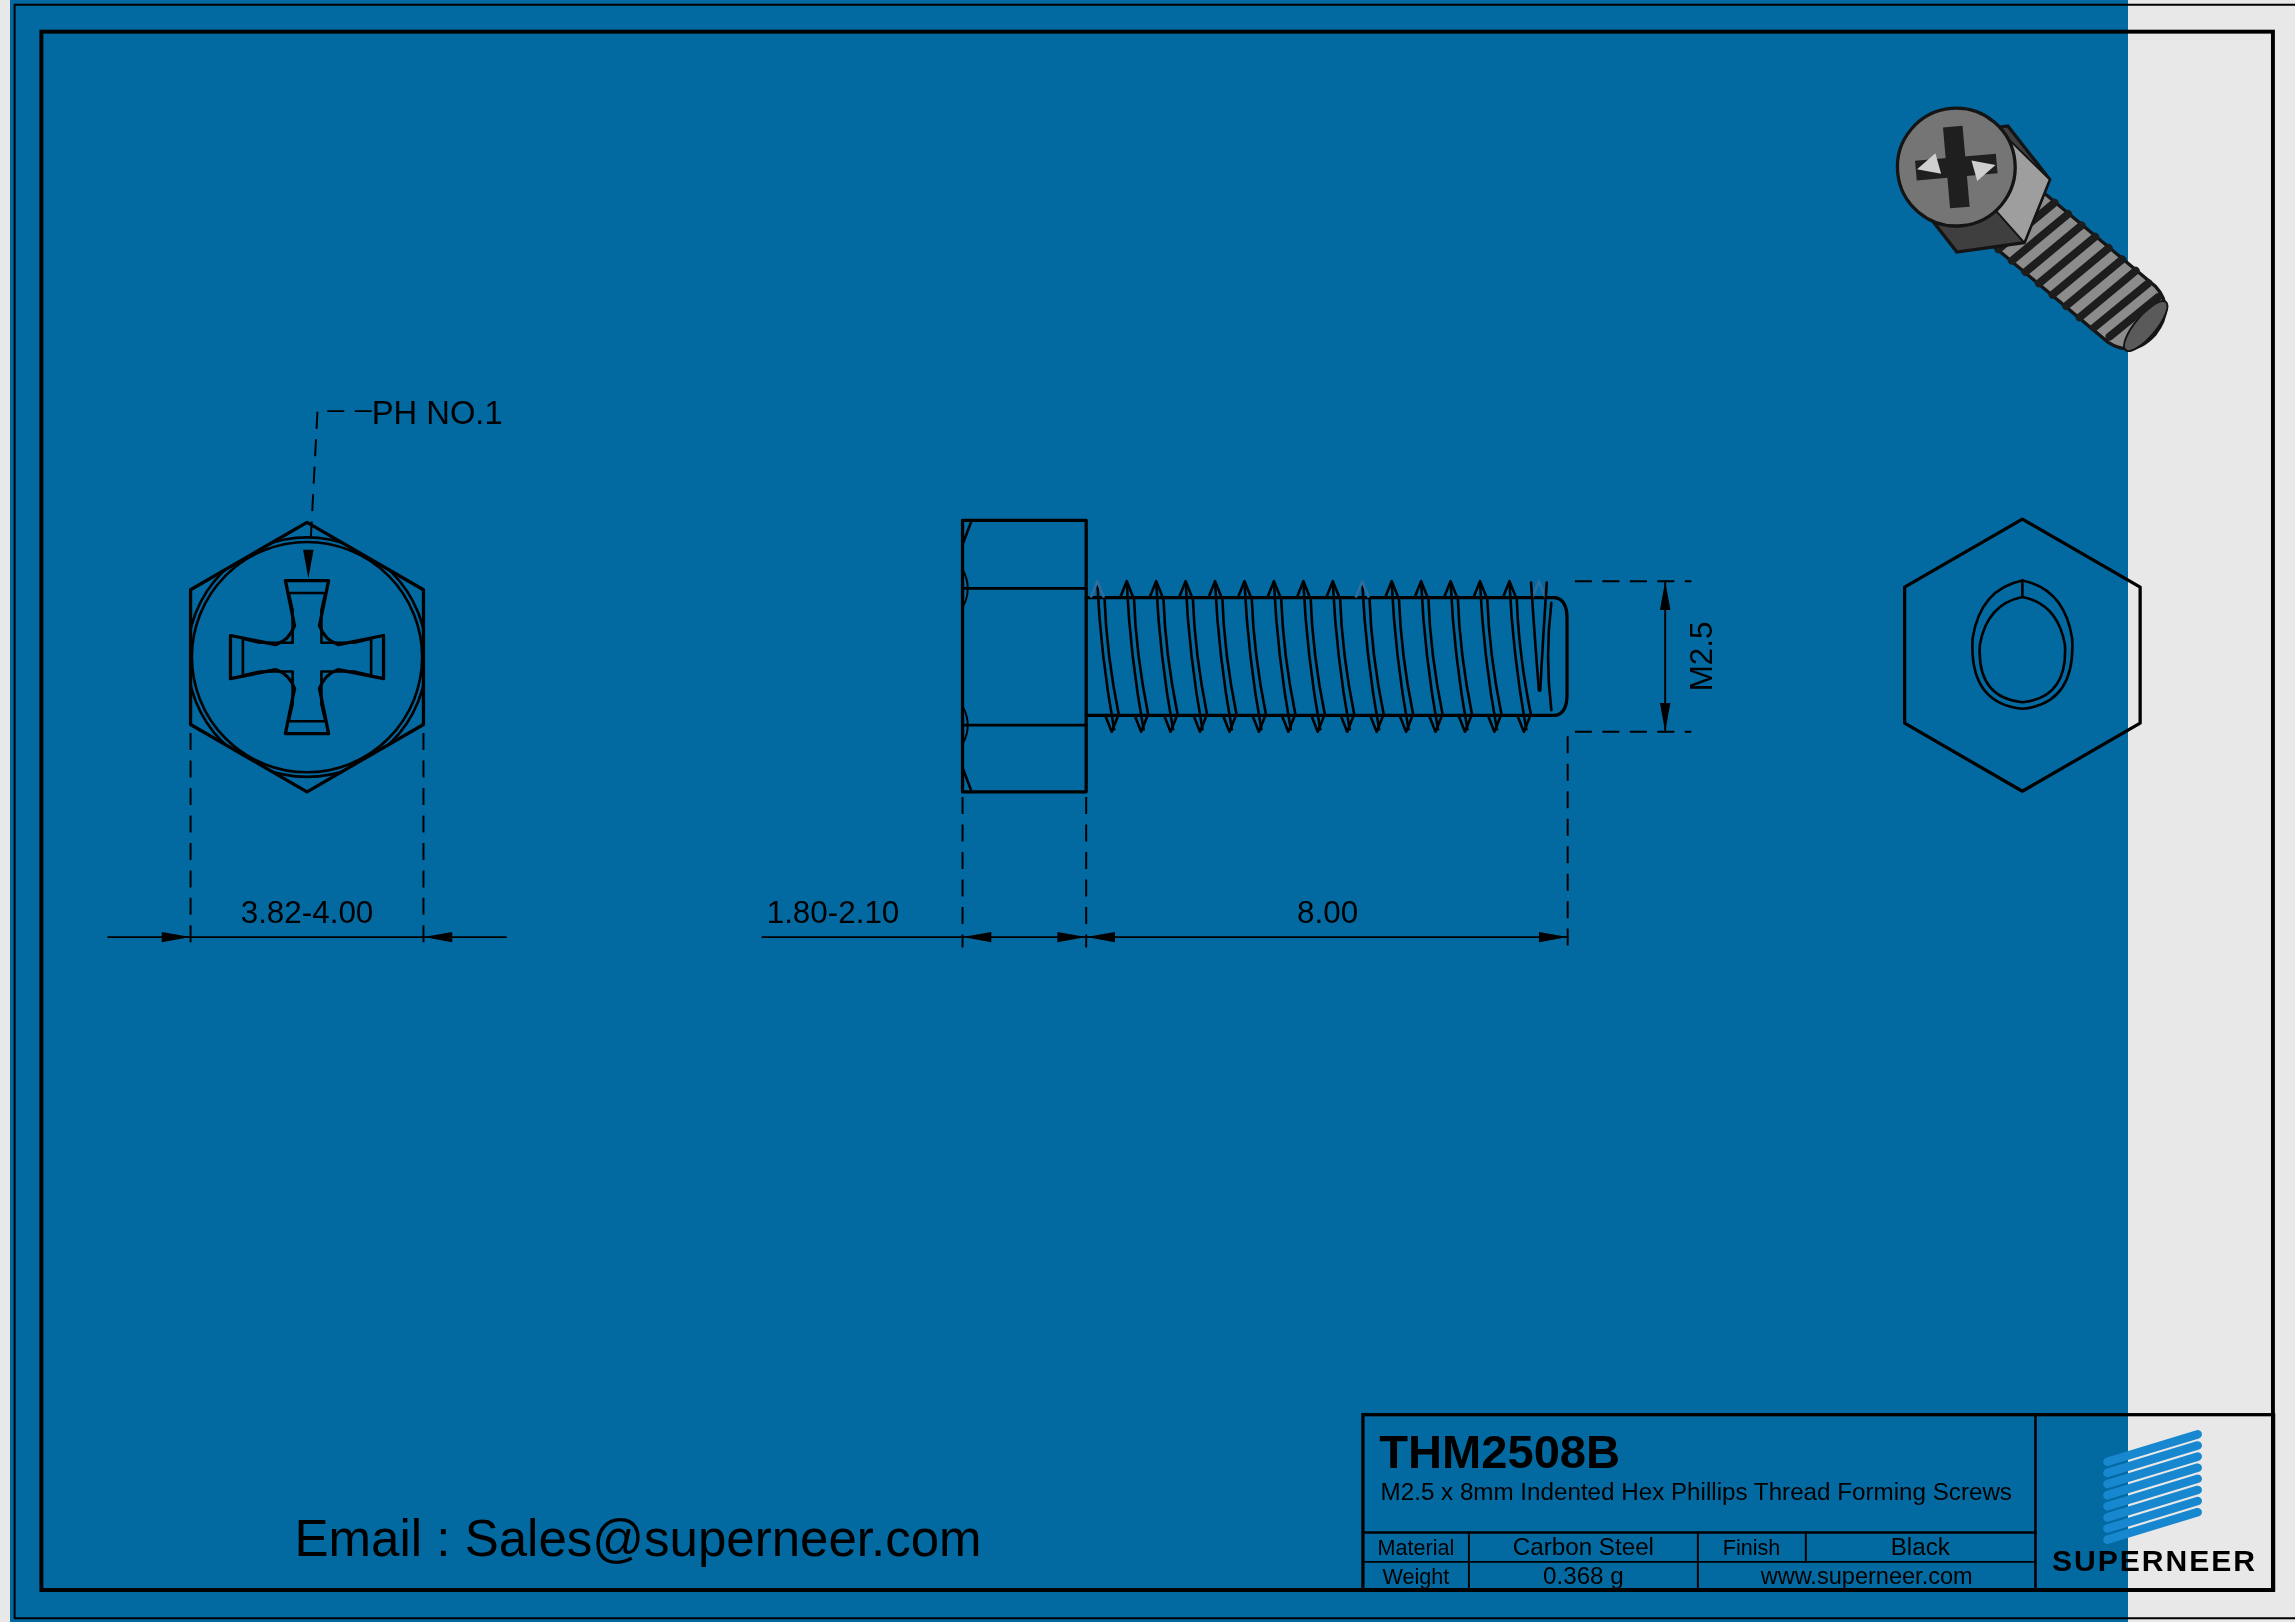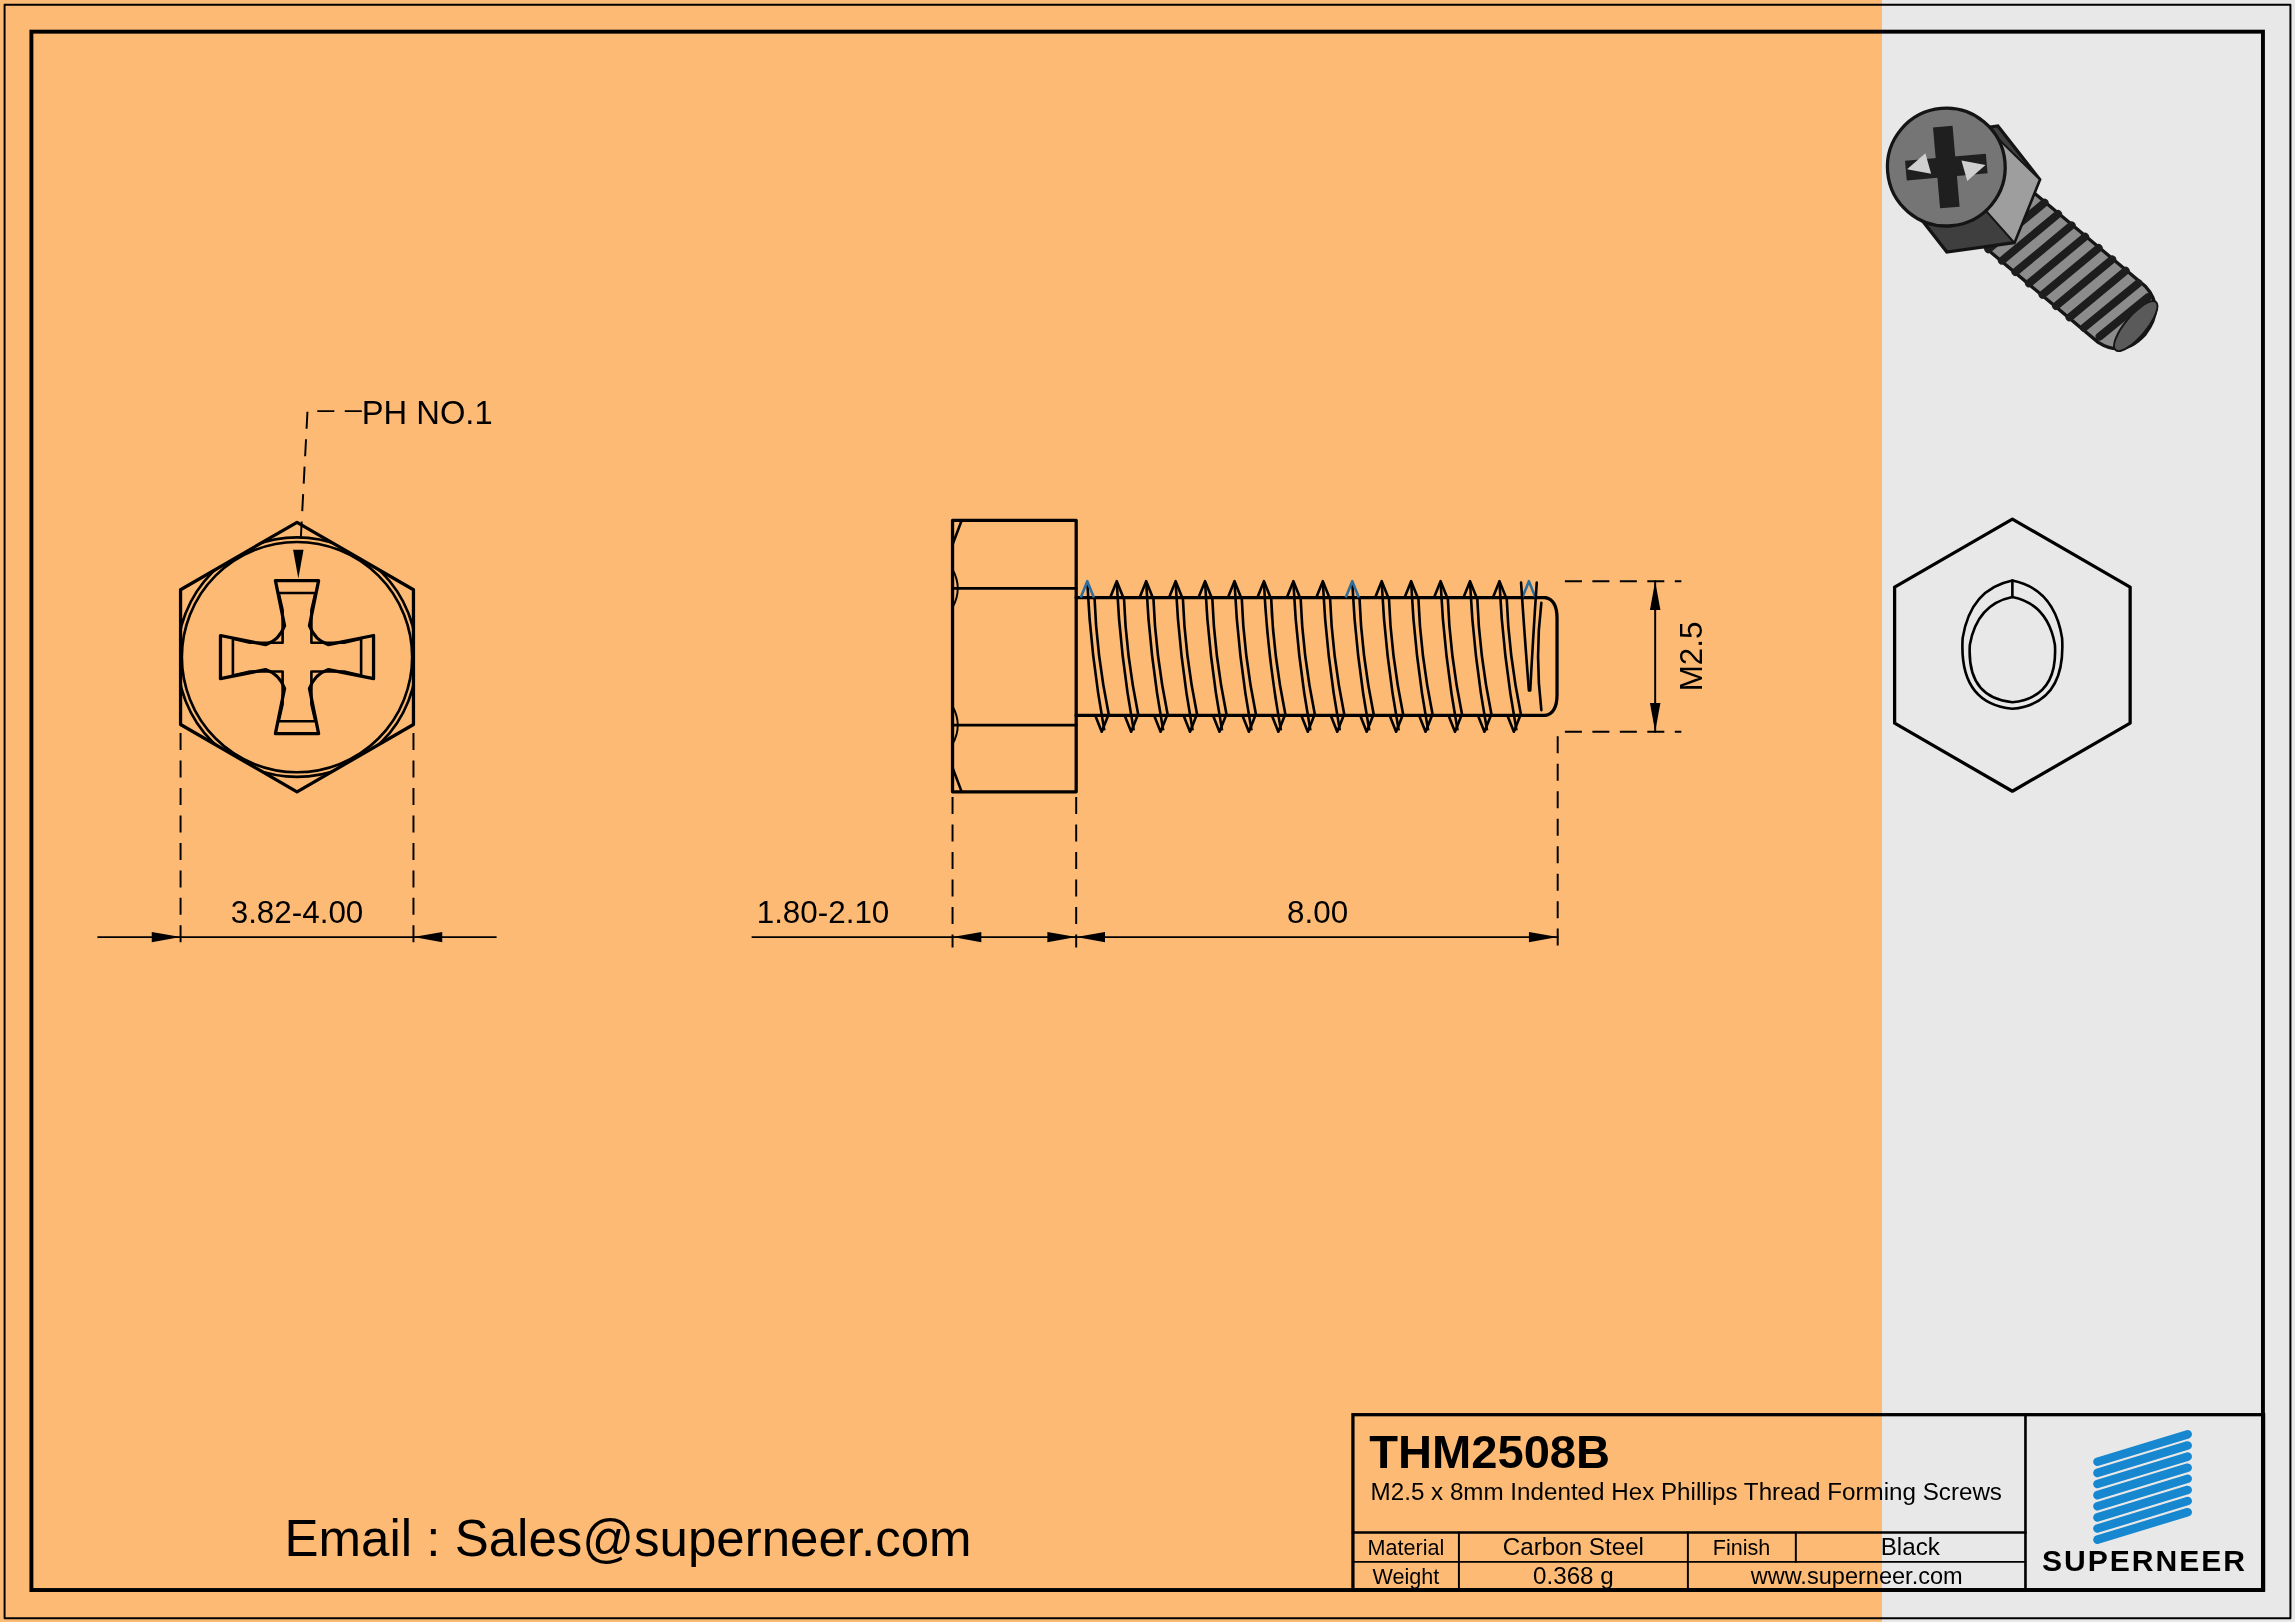--- a/index.html
+++ b/index.html
@@ -1,18 +1,19 @@
 <!DOCTYPE html>
 <html style="font-size:10.5px"><head>
 <meta charset="utf-8">
 <style>
   html,body { margin:0; padding:0; background:#e8e8e8; }
   .page {
-    position:relative; width:1882px; height:1623px; background:#fdba74;
+    position:relative; width:2118px; height:1623px; background:#0369a1;
     font-family:"Liberation Sans", sans-serif;
+    margin-left:10px;
   }
   svg { display:block; }
   
   .ln  { fill:none; stroke:#000; stroke-width:5;  stroke-linejoin:round; stroke-linecap:round; }
   .ln4 { fill:none; stroke:#000; stroke-width:4;  stroke-linejoin:round; stroke-linecap:round; }
   .ln3 { fill:none; stroke:#000; stroke-width:3;  stroke-linejoin:round; stroke-linecap:round; }
   .dash { fill:none; stroke:#000; stroke-width:3; stroke-dasharray:26 16; }
   .arr { fill:#000; stroke:none; }
   .t   { fill:#000; font-family:"Liberation Sans", sans-serif; }
   .dimtxt  { font-size:48px; }

